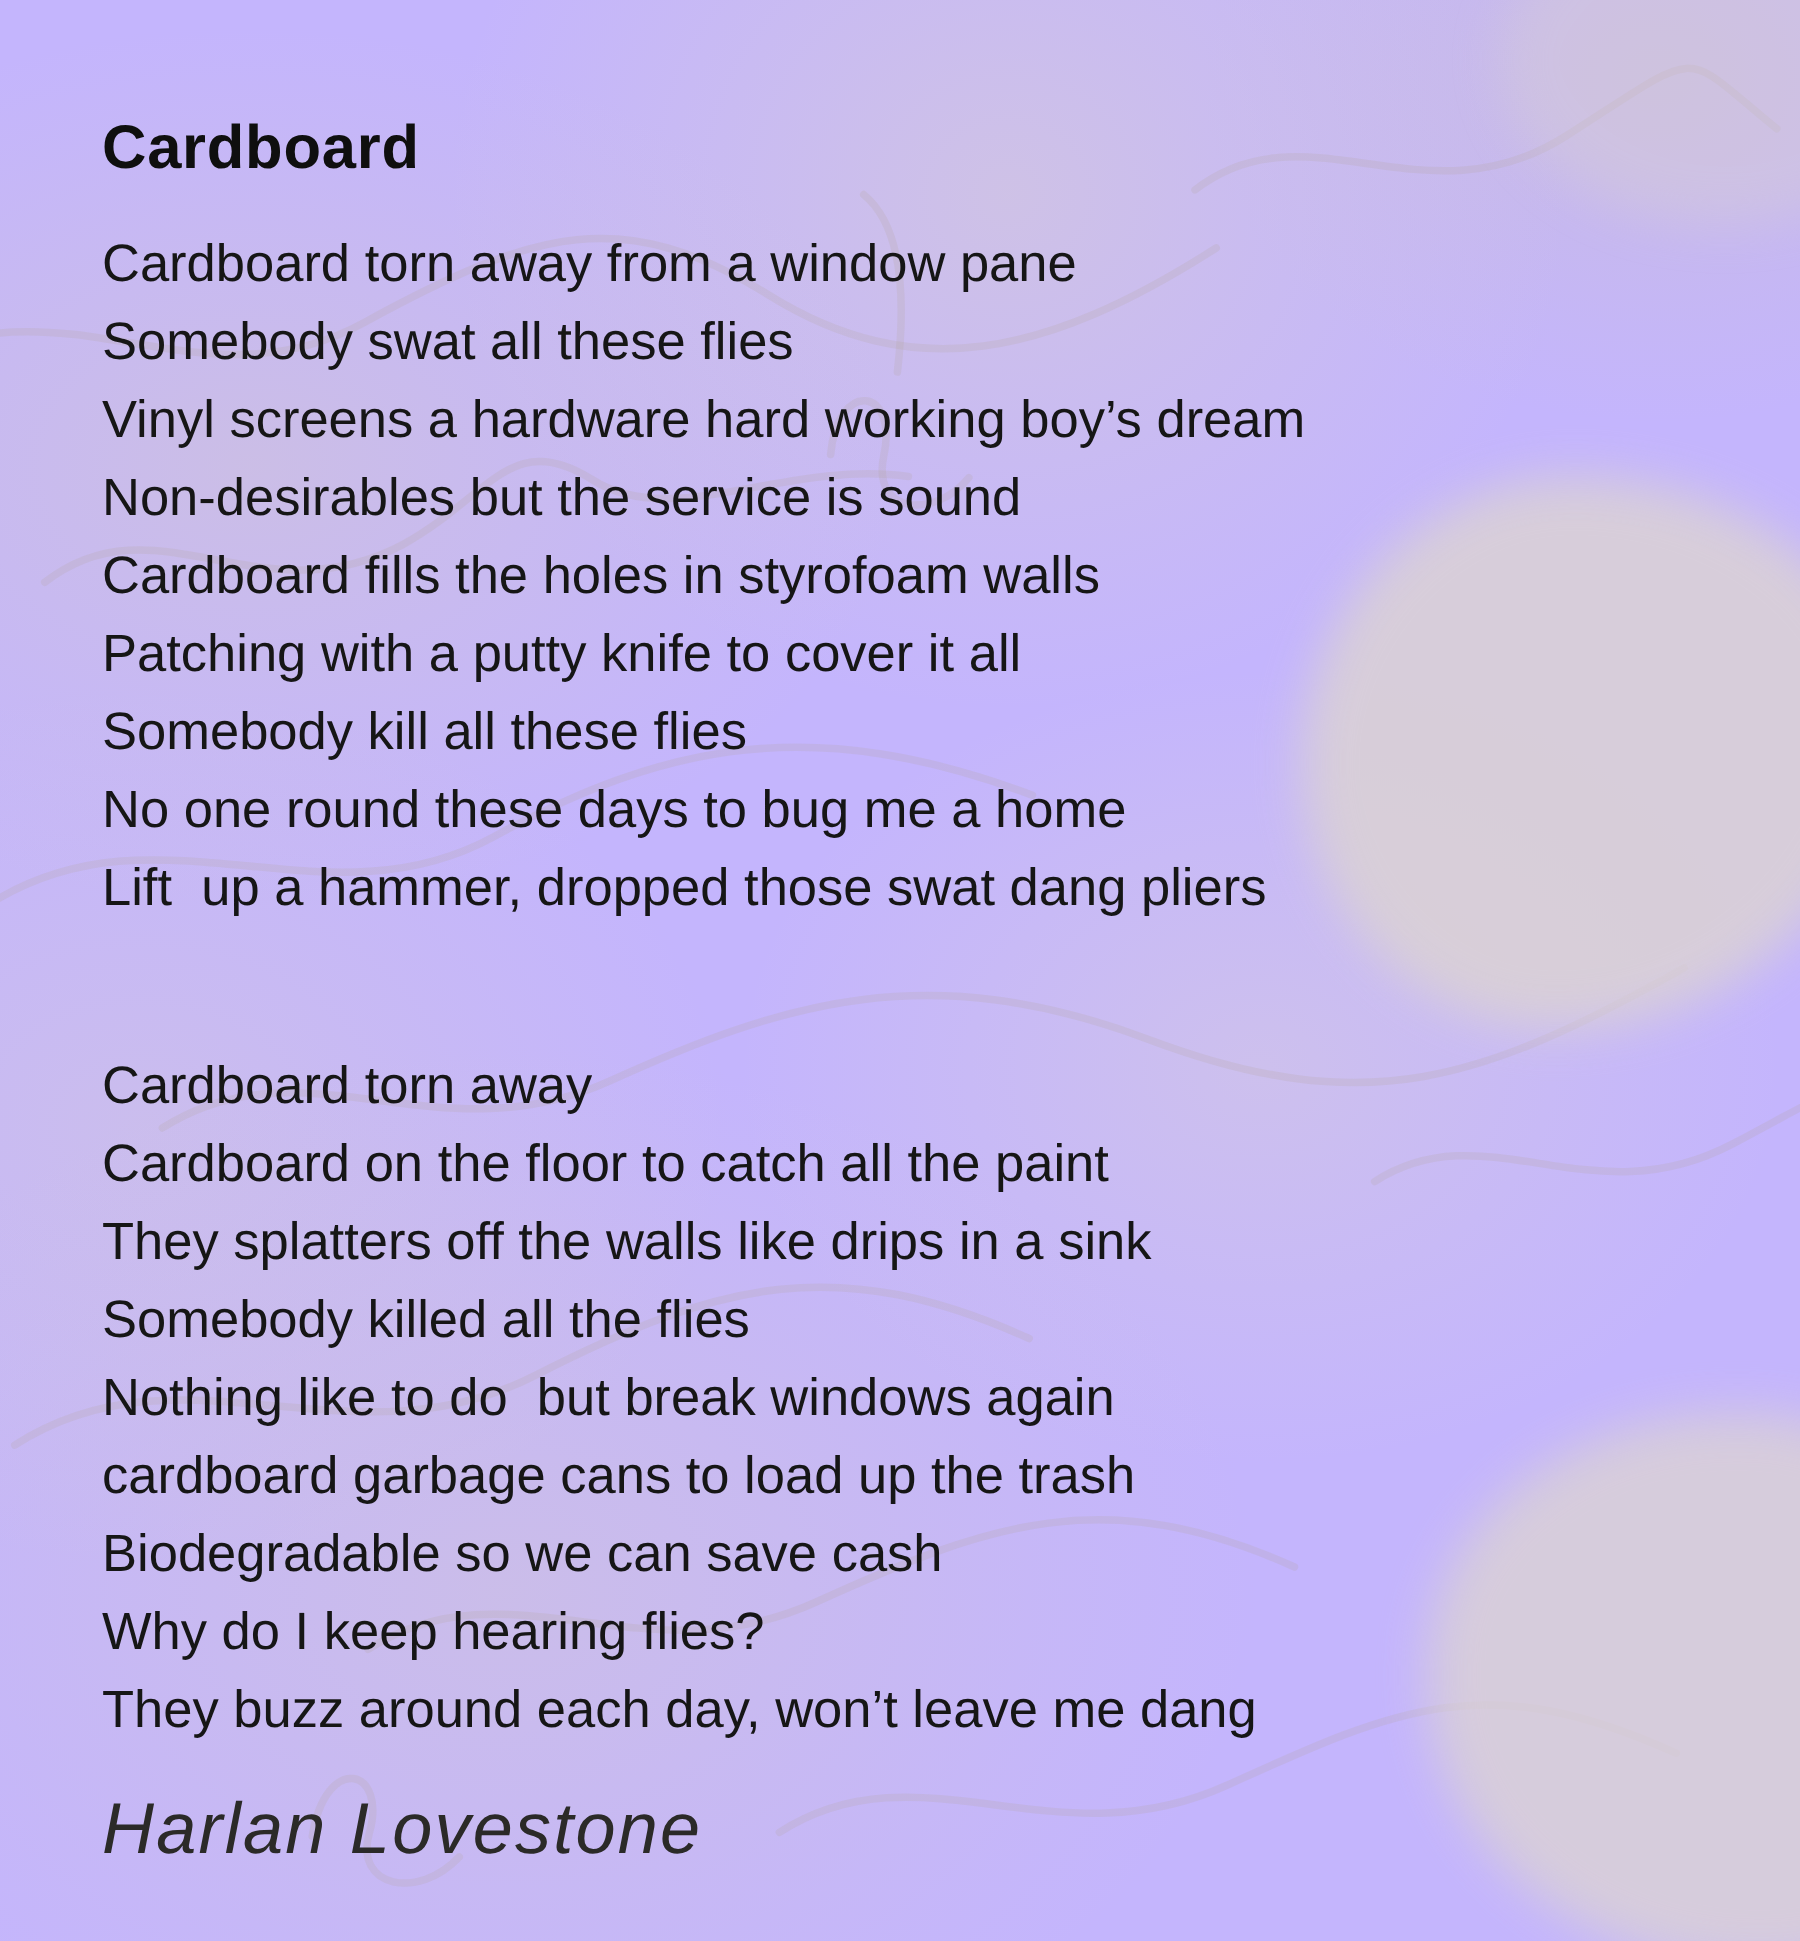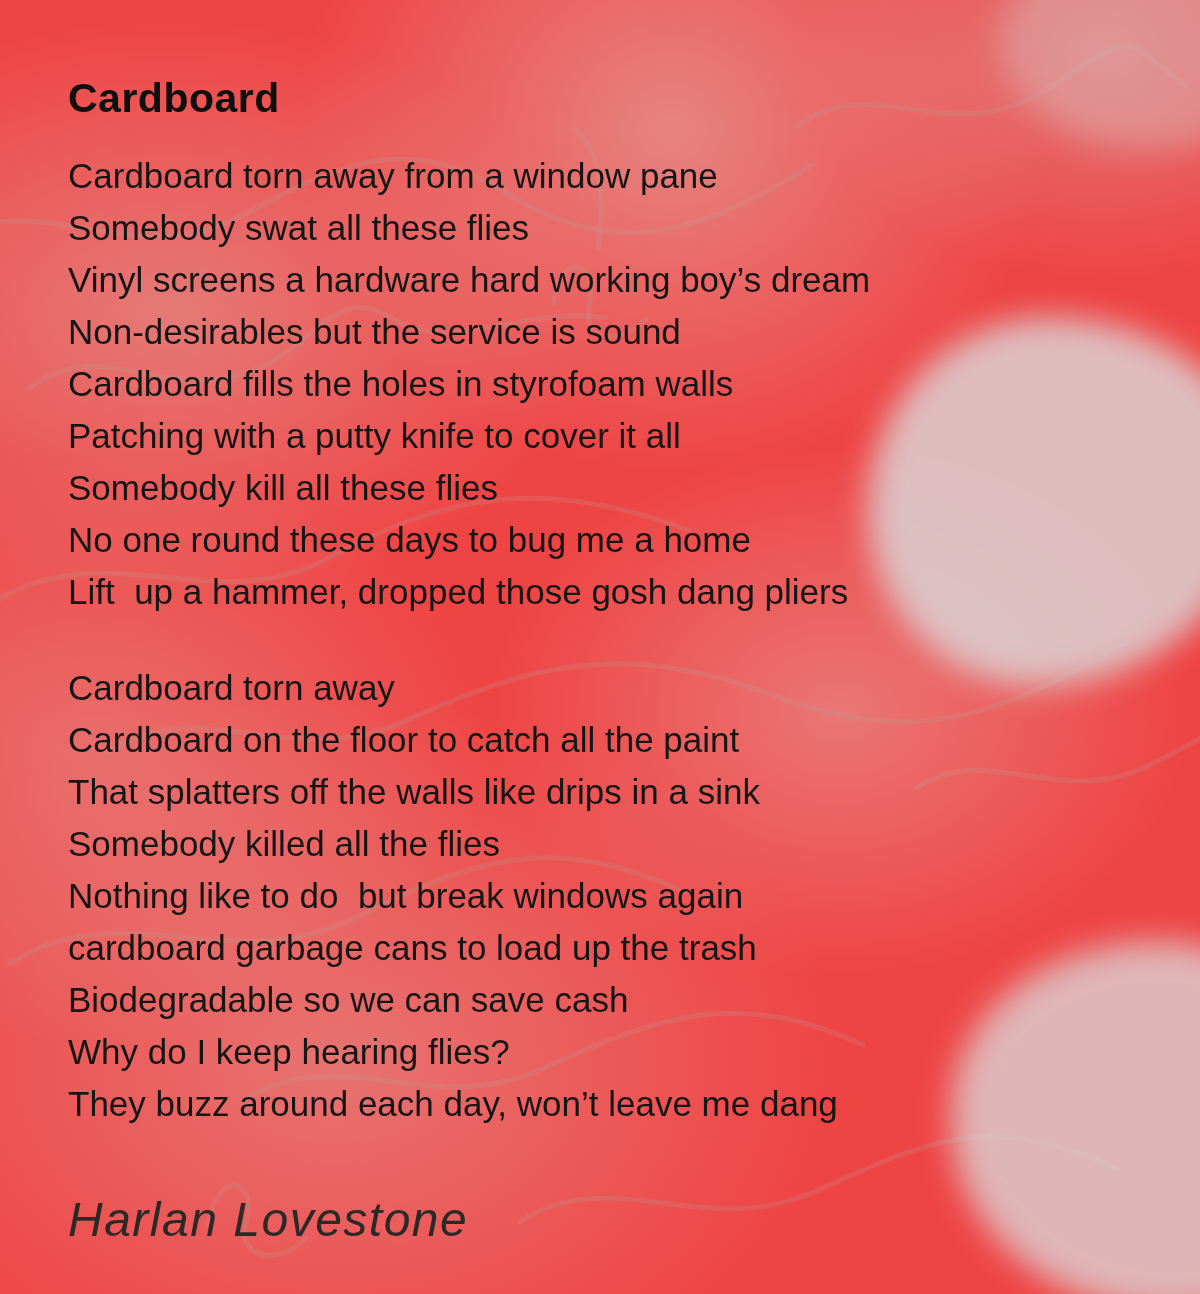--- a/index.html
+++ b/index.html
@@ -5,21 +5,21 @@
   html, body { margin: 0; padding: 0; }
   body {
     font-family: "Liberation Sans", "DejaVu Sans", sans-serif;
     background: #cfc8c2;
   }
   .page {
     position: relative;
     width: 1200px;
     height: 1294px;
     margin: 0 auto;
-    background: #ef4444;
+    background: #c4b5fd;
     overflow: hidden;
   }
   
   .mottle {
     position: absolute;
     inset: 0;
     background:
       radial-gradient(620px 420px at 14% 24%, rgba(214,203,196,0.40), rgba(214,203,196,0) 70%),
       radial-gradient(520px 480px at 56% 10%, rgba(219,209,203,0.45), rgba(219,209,203,0) 72%),
       radial-gradient(720px 520px at 28% 82%, rgba(215,204,197,0.35), rgba(215,204,197,0) 70%),
@@ -71,21 +71,21 @@
     right: 30px;
     color: #161616;
   }
   .poem-line {
     font-size: 35px;
     font-weight: normal;
     line-height: 52px;
     height: 52px;
     white-space: pre;
   }
-  .stanza-2 { margin-top: 44px; }
+  .stanza-2 { margin-top: 80px; }
   .poem-author {
     position: absolute;
     left: 68px; top: 1194px;
     font-size: 48px;
     font-style: italic;
     font-weight: normal;
     letter-spacing: 1.5px;
     line-height: 1.1;
     color: #2b2a28;
   }
@@ -123,26 +123,26 @@
   <div class="poem-body">
     <div class="stanza">
       <div class="poem-line">Cardboard torn away from a window pane</div>
       <div class="poem-line">Somebody swat all these flies</div>
       <div class="poem-line">Vinyl screens a hardware hard working boy’s dream</div>
       <div class="poem-line">Non-desirables but the service is sound</div>
       <div class="poem-line">Cardboard fills the holes in styrofoam walls</div>
       <div class="poem-line">Patching with a putty knife to cover it all</div>
       <div class="poem-line">Somebody kill all these flies</div>
       <div class="poem-line">No one round these days to bug me a home</div>
-      <div class="poem-line">Lift  up a hammer, dropped those gosh dang pliers</div>
+      <div class="poem-line">Lift  up a hammer, dropped those swat dang pliers</div>
     </div>
     <div class="stanza stanza-2">
       <div class="poem-line">Cardboard torn away</div>
       <div class="poem-line">Cardboard on the floor to catch all the paint</div>
-      <div class="poem-line">That splatters off the walls like drips in a sink</div>
+      <div class="poem-line">They splatters off the walls like drips in a sink</div>
       <div class="poem-line">Somebody killed all the flies</div>
       <div class="poem-line">Nothing like to do  but break windows again</div>
       <div class="poem-line">cardboard garbage cans to load up the trash</div>
       <div class="poem-line">Biodegradable so we can save cash</div>
       <div class="poem-line">Why do I keep hearing flies?</div>
       <div class="poem-line">They buzz around each day, won’t leave me dang</div>
     </div>
   </div>
 
   <div class="poem-author">Harlan Lovestone</div>

